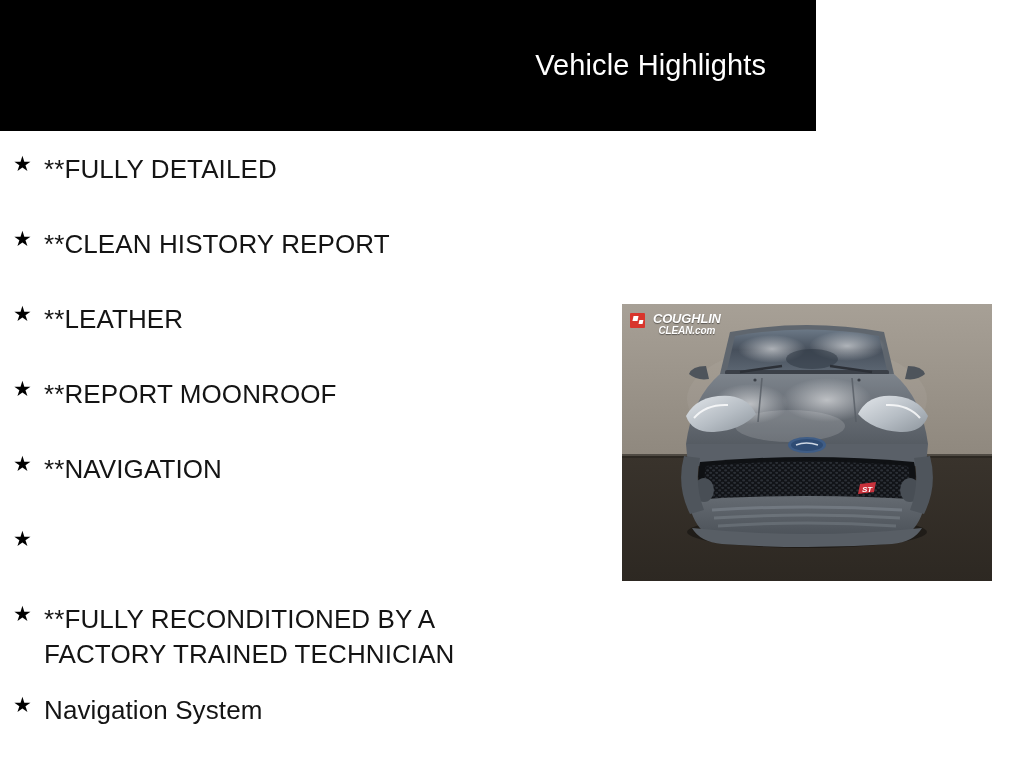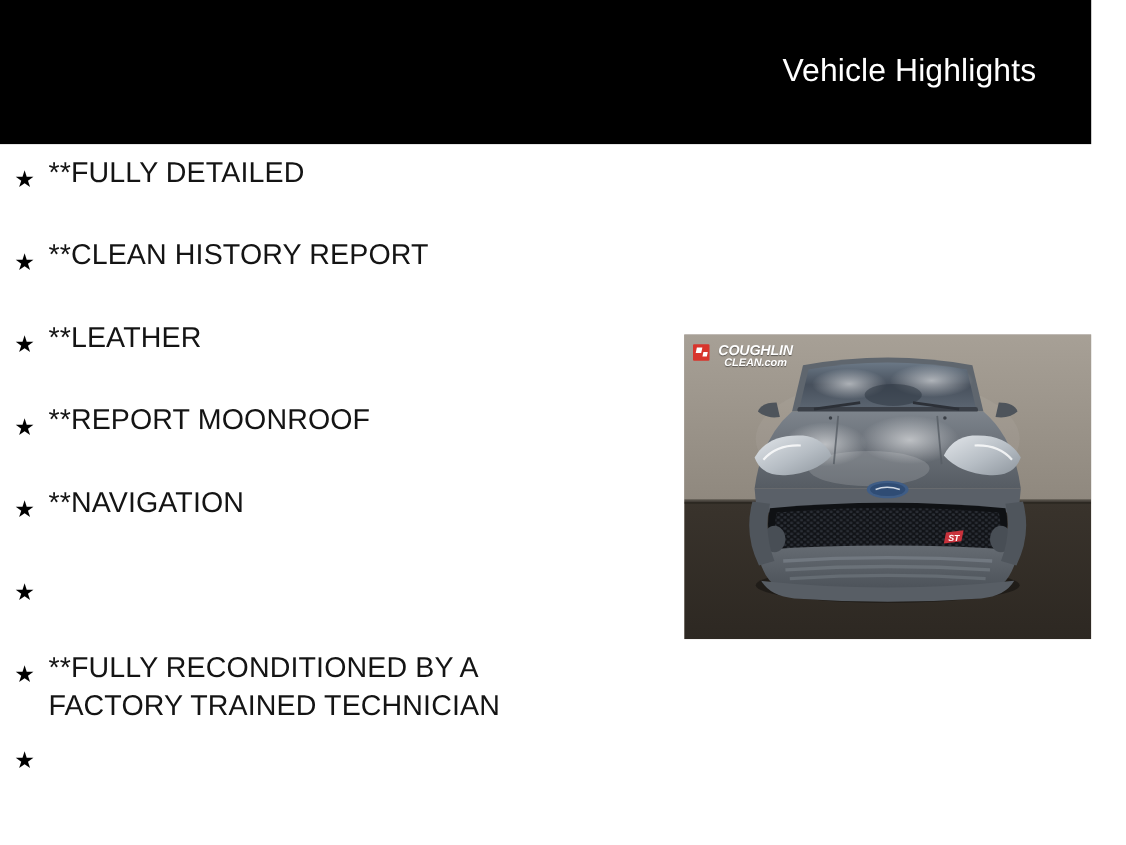--- a/index.html
+++ b/index.html
@@ -16,21 +16,21 @@
     position: relative;
     width: 1024px;
     height: 768px;
     background: #ffffff;
   }
 
   
   .header {
     position: absolute;
     top: 0; left: 0;
-    width: 992px;
+    width: 816px;
     height: 131px;
     background: #000000;
   }
   .header-title {
     position: absolute;
     right: 50px;
     top: 48px;
     color: #ffffff;
     font-size: 29px;
     font-weight: 400;
@@ -56,21 +56,21 @@
   .highlight-bullet {
     position: absolute;
     left: 13px;
     top: 22px;
     font-size: 21px;
     line-height: 21px;
     color: #000000;
   }
   .highlight-text {
     display: block;
-    padding-top: 8px;
+    padding-top: 21px;
     font-size: 26px;
     line-height: 35px;
     color: #141414;
     font-weight: 400;
     letter-spacing: 0.1px;
     white-space: pre-line;
   }
 
   
   .photo-frame {
@@ -174,20 +174,21 @@
     <li class="highlight-item">
       <span class="highlight-bullet">★</span>
     </li>
     <li class="highlight-item">
       <span class="highlight-bullet">★</span>
       <span class="highlight-text">**FULLY RECONDITIONED BY A
 FACTORY TRAINED TECHNICIAN</span>
     </li>
     <li class="highlight-item">
       <span class="highlight-bullet">★</span>
+      <span class="highlight-text">Navigation System</span>
     </li>
   </ul>
 
   <div class="photo-frame">
     <svg class="photo-svg" viewBox="0 0 370 277">
       <defs>
         <linearGradient id="wallG" x1="0" y1="0" x2="0" y2="1">
           <stop offset="0" stop-color="#a7a096"></stop>
           <stop offset="1" stop-color="#8f887e"></stop>
         </linearGradient>

